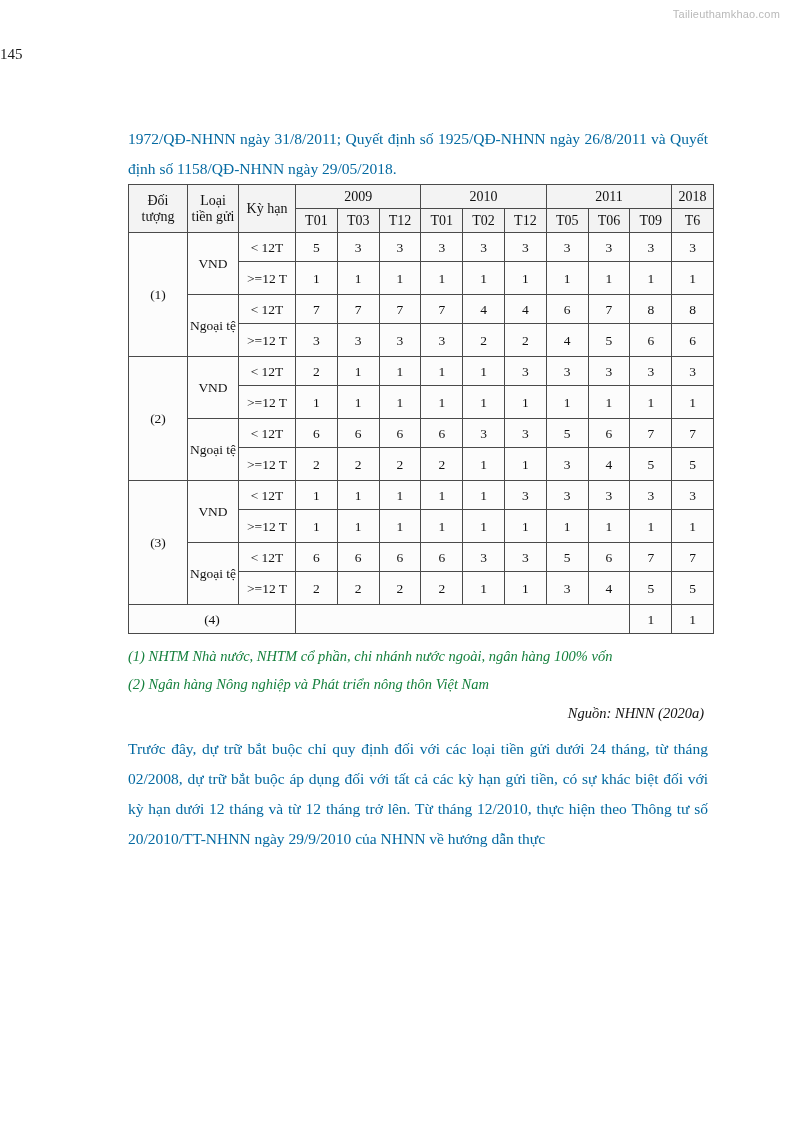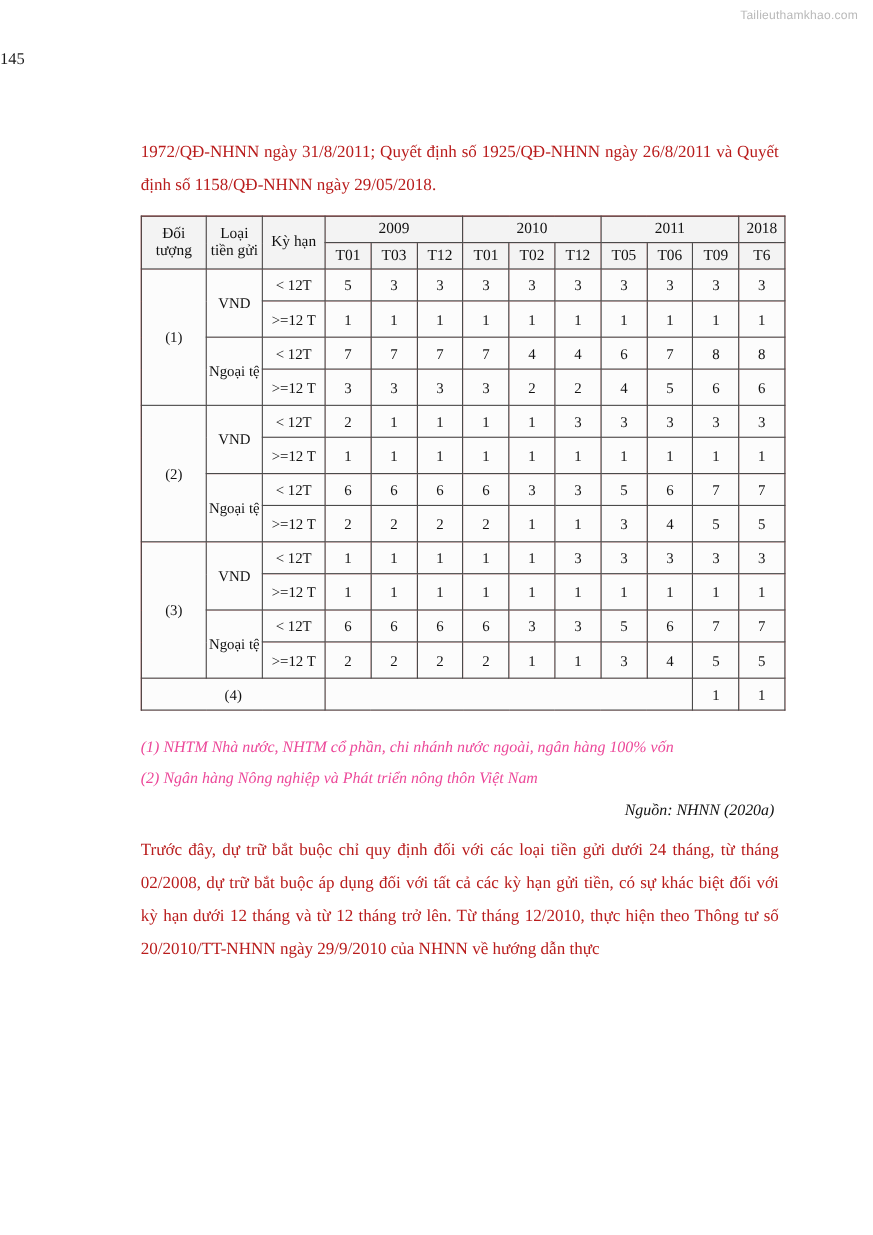--- a/index.html
+++ b/index.html
@@ -33,37 +33,37 @@
   .content{
     position:absolute;
     left:128px;right:86px;top:124px;
   }
   p.body{
     margin:0;
     font-size:15.5px;
     line-height:30px;
     text-align:justify;
     text-justify:inter-word;
-    color:#b91c1c;
+    color:#0369a1;
   }
   .table-title{
     margin:0;
     padding-top:18px;
     padding-bottom:10px;
     text-align:center;
     font-size:14.5px;
     font-weight:bold;
     letter-spacing:.1px;
   }
   table.rr{
     border-collapse:collapse;
     width:586px;
-    margin:12px auto;
+    margin:0 auto;
     table-layout:fixed;
-    background:#b91c1c;
+    background:#a3a3a3;
   }
   table.rr td,table.rr th{
     border:1px solid #4a4a4a;
     text-align:center;
     vertical-align:middle;
     font-weight:normal;
     font-size:13.5px;
     color:#111;
     padding:1px 1px;
     line-height:15px;
@@ -80,21 +80,21 @@
   td.c-val{width:42.8px;}
   td.term{font-size:13px;line-height:14px;}
   td.tall{height:30px;}
   td.short{height:26px;}
   tr.hrow td{height:21px;}
   .fnote{
     margin:0;
     font-style:italic;
     font-size:14.5px;
     line-height:28px;
-    color:#ec4899;
+    color:#15803d;
   }
   .fnote.indent{ text-indent:0; padding-left:34px;}
   .source{
     margin:0;
     font-style:italic;
     font-size:14.5px;
     line-height:30px;
     text-align:right;
     padding-right:4px;
   }

